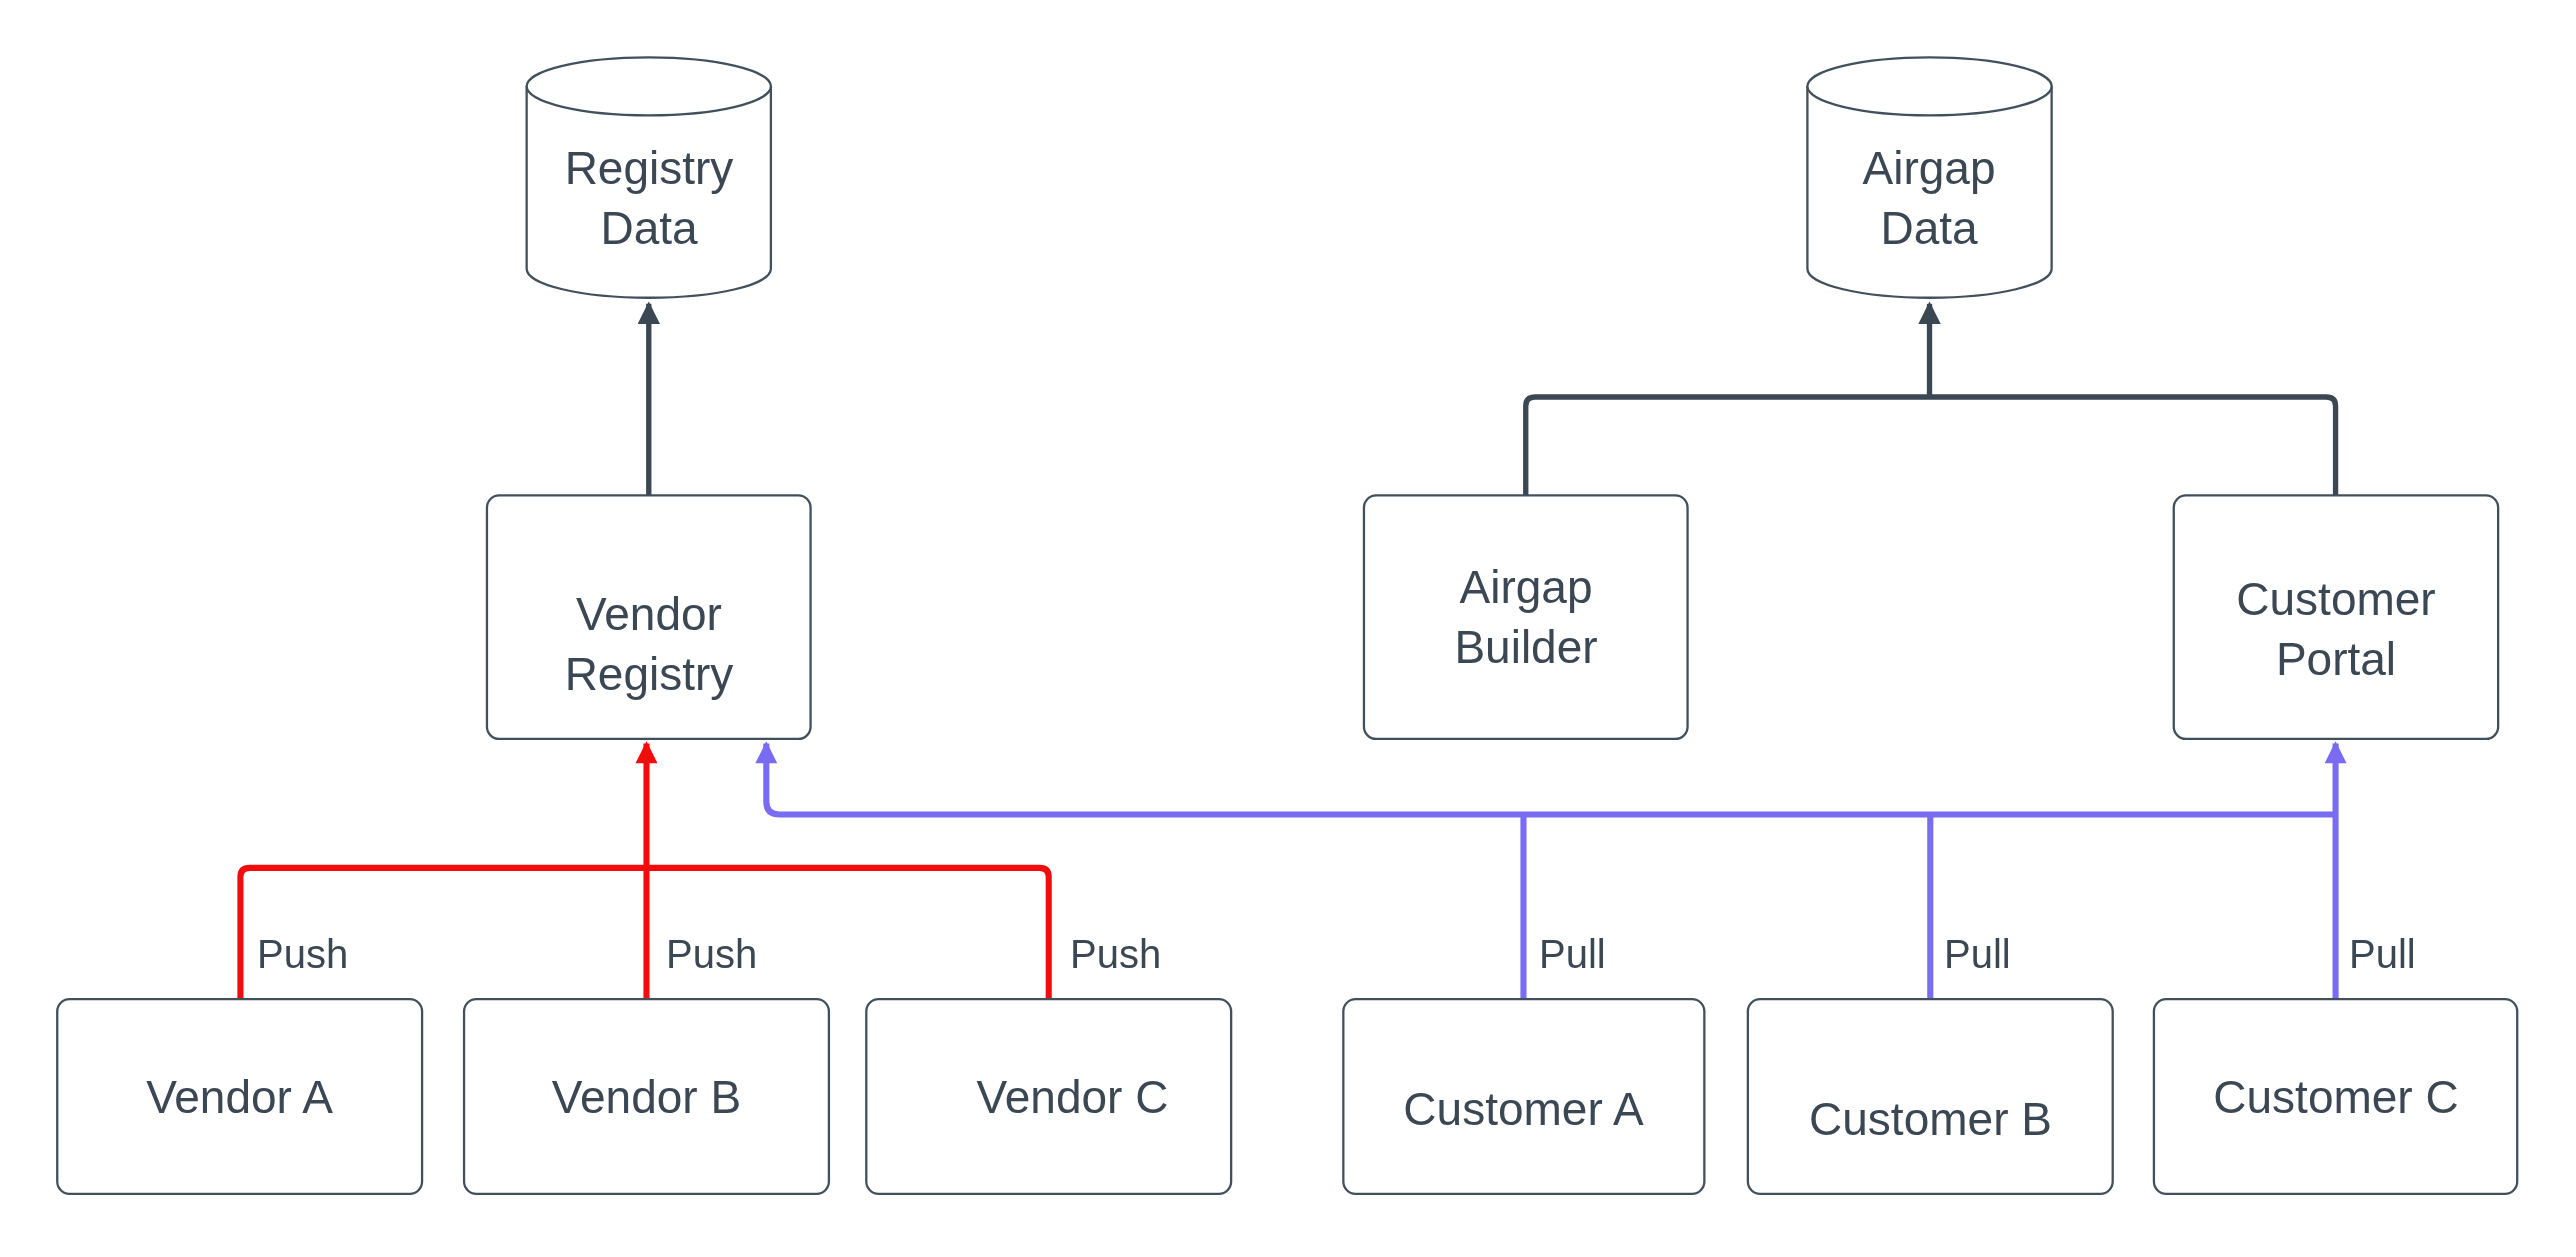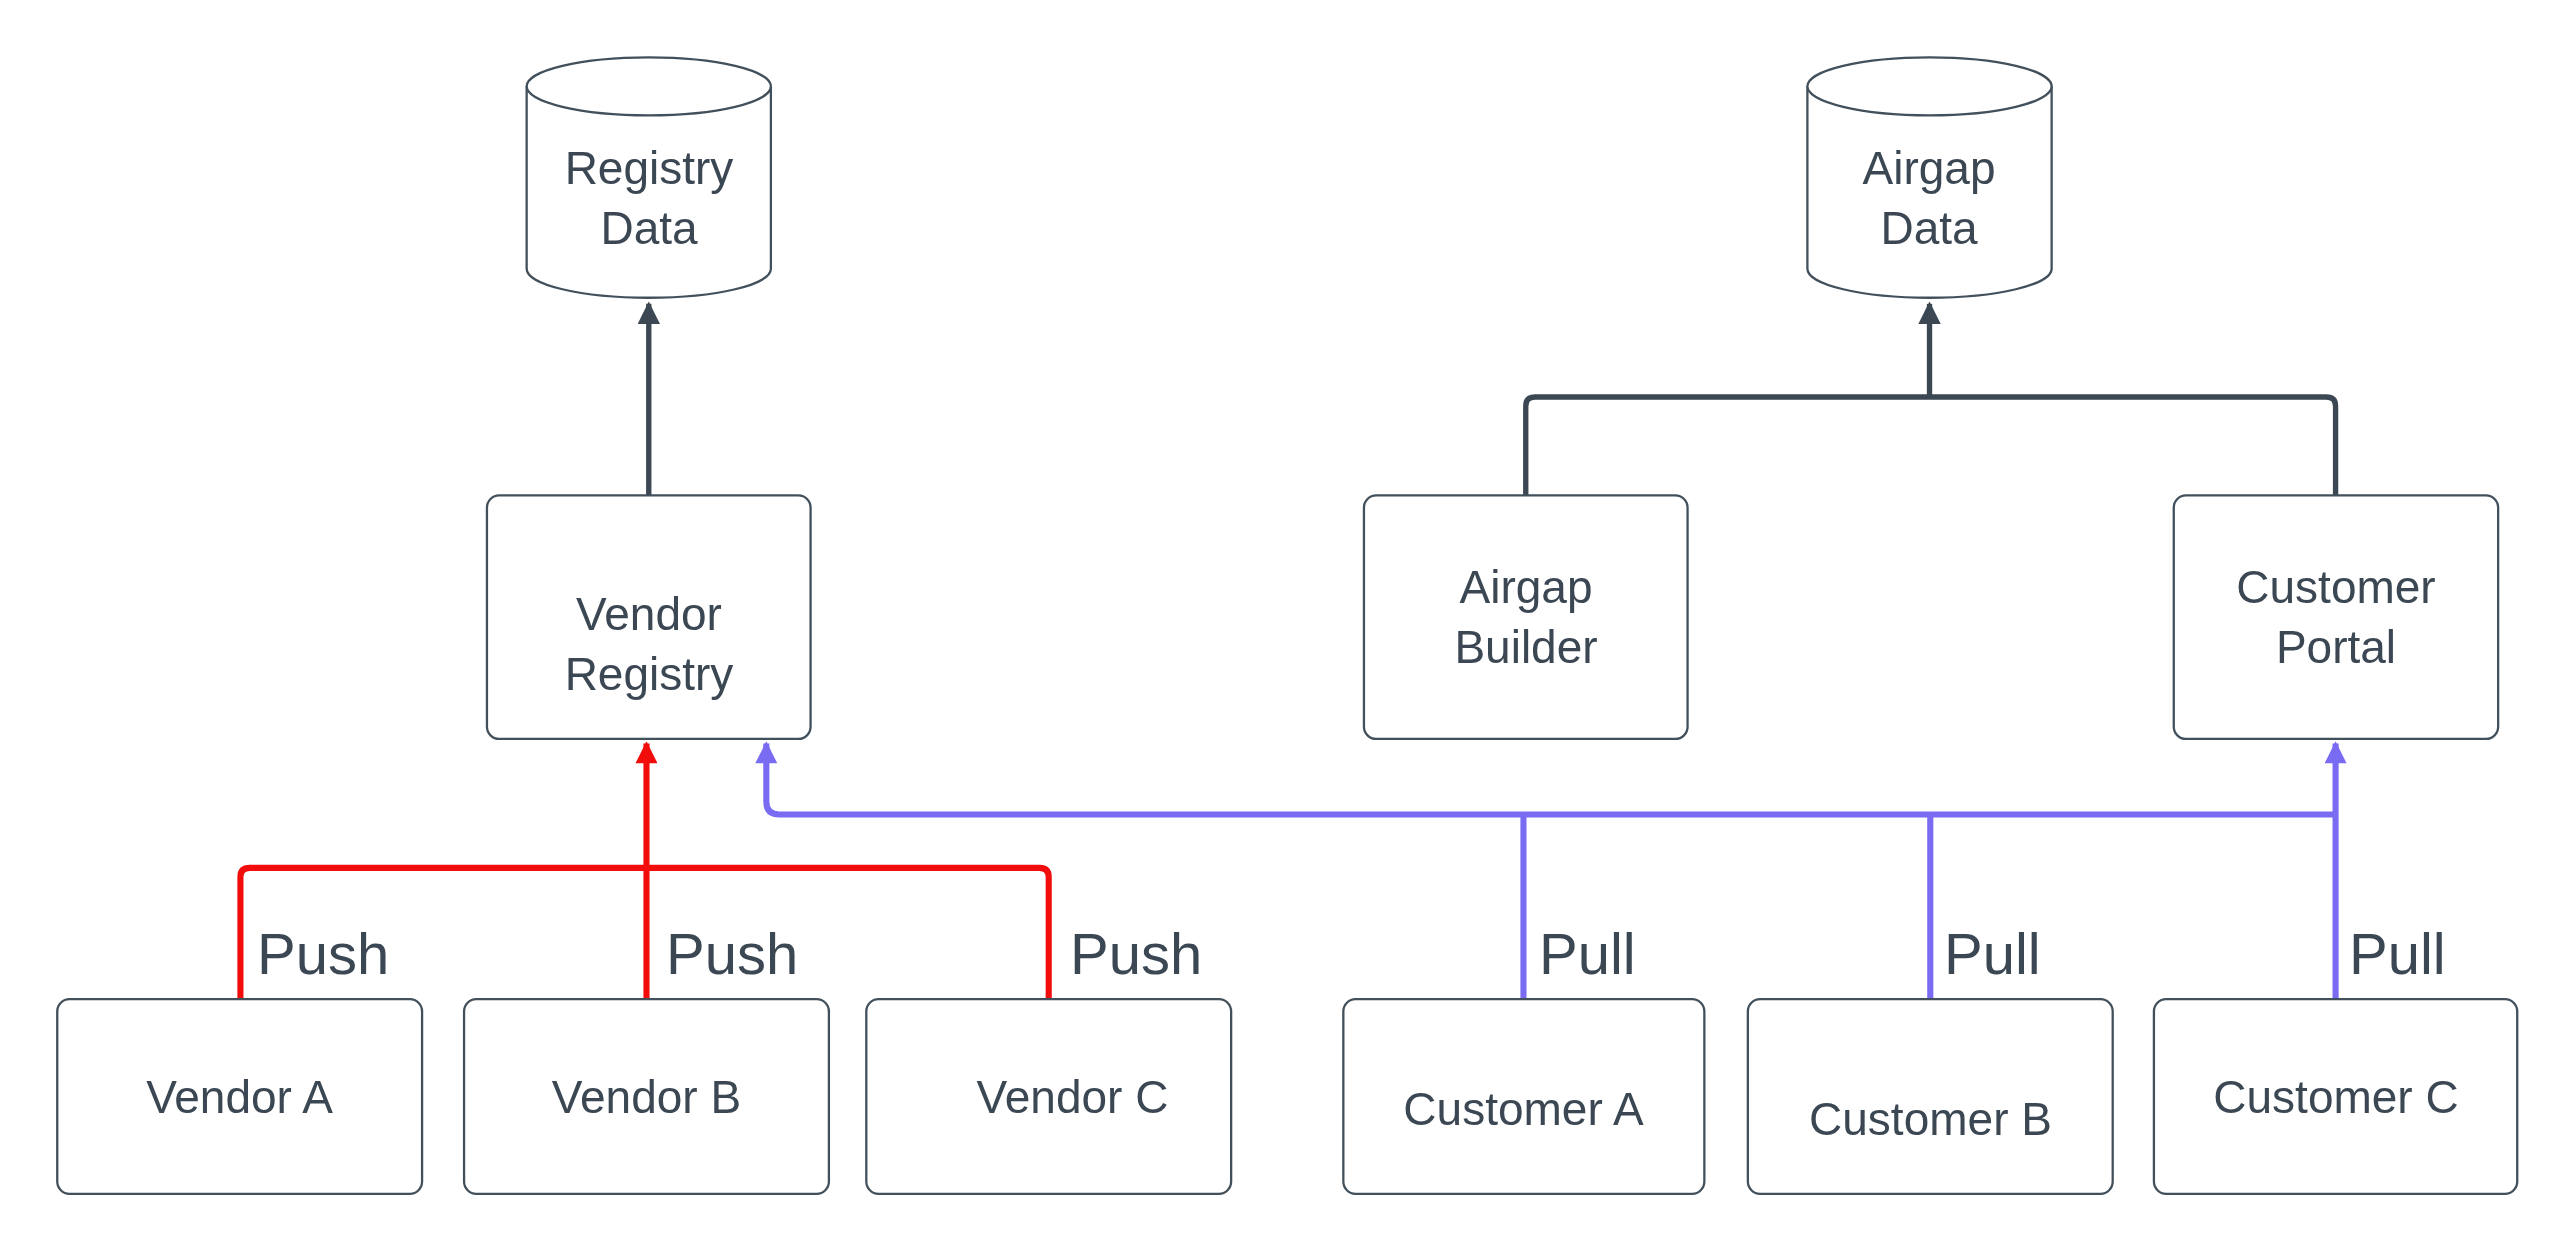--- a/index.html
+++ b/index.html
@@ -42,21 +42,21 @@
     text-align: center;
     color: var(--text, #3b4753);
     font-size: 46px;
     line-height: 60px;
     pointer-events: none;
   }
   .label span { display: block; }
   .edge-label {
     position: absolute;
     color: var(--text, #3b4753);
-    font-size: 58px;
+    font-size: 40px;
     line-height: 46px;
     white-space: nowrap;
     pointer-events: none;
   }
 </style>
 </head>
 <body>
 
 <div class="stage">
 
@@ -116,21 +116,21 @@
   </div>
 
   <div class="label" style="left:487px; top:495px; width:324px; height:243px;margin-top:27px;">
     <span>Vendor</span>
     <span>Registry</span>
   </div>
   <div class="label" style="left:1364px; top:495px; width:324px; height:243px;">
     <span>Airgap</span>
     <span>Builder</span>
   </div>
-  <div class="label" style="left:2174px; top:495px; width:324px; height:243px;">
+  <div class="label" style="left:2174px; top:507px; width:324px; height:243px;">
     <span>Customer</span>
     <span>Portal</span>
   </div>
 
   <div class="label" style="left:57px; top:999px; width:365px; height:195px;">
     <span>Vendor A</span>
   </div>
   <div class="label" style="left:464px; top:999px; width:365px; height:195px;">
     <span>Vendor B</span>
   </div>

